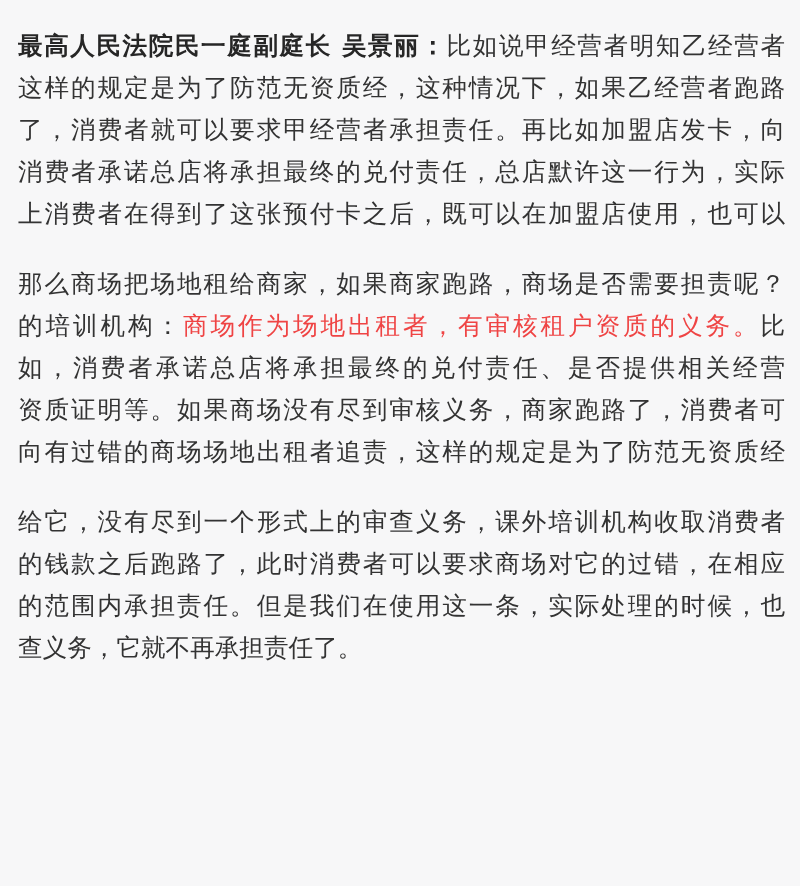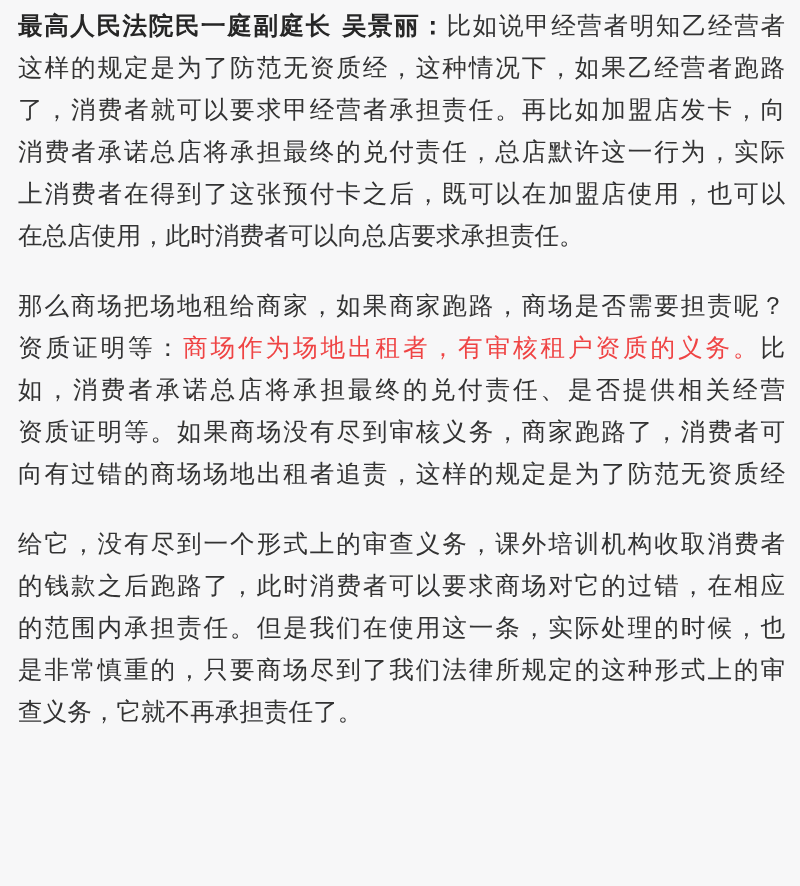--- a/index.html
+++ b/index.html
@@ -12,21 +12,21 @@
       height: 886px;
       overflow: hidden;
       font-family: "DejaVu Sans", "Liberation Sans", sans-serif;
       color: #333333;
     }
     .article {
       position: relative;
       width: 800px;
       height: 886px;
       box-sizing: border-box;
-      padding: 5px 15px 0 18px;
+      padding: 25px 15px 0 18px;
     }
     .para {
       margin: 0 0 28px 0;
       font-size: 24.6px;
       line-height: 42px;
       letter-spacing: 0px;
       text-align: justify;
       word-break: break-all;
     }
     .line {
@@ -52,32 +52,30 @@
 <body>
 
 <div class="article">
 
   <p class="para">
     <span class="line"><span class="speaker">最高人民法院民一庭副庭长 吴景丽：</span><span>比如说甲经营者明知乙经营者</span></span>
     <span class="line">这样的规定是为了防范无资质经，这种情况下，如果乙经营者跑路</span>
     <span class="line">了，消费者就可以要求甲经营者承担责任。再比如加盟店发卡，向</span>
     <span class="line">消费者承诺总店将承担最终的兑付责任，总店默许这一行为，实际</span>
     <span class="line">上消费者在得到了这张预付卡之后，既可以在加盟店使用，也可以</span>
-    <span class="line last">在总店使用，此时消费者可以向总店要求承担责任。</span>
   </p>
 
   <p class="para">
     <span class="line">那么商场把场地租给商家，如果商家跑路，商场是否需要担责呢？</span>
-    <span class="line"><span>资质证明等：</span><span class="emph">商场作为场地出租者，有审核租户资质的义务。</span><span>比</span></span>
+    <span class="line"><span>的培训机构：</span><span class="emph">商场作为场地出租者，有审核租户资质的义务。</span><span>比</span></span>
     <span class="line">如，消费者承诺总店将承担最终的兑付责任、是否提供相关经营</span>
     <span class="line">资质证明等。如果商场没有尽到审核义务，商家跑路了，消费者可</span>
     <span class="line">向有过错的商场场地出租者追责，这样的规定是为了防范无资质经</span>
   </p>
 
   <p class="para">
     <span class="line">给它，没有尽到一个形式上的审查义务，课外培训机构收取消费者</span>
     <span class="line">的钱款之后跑路了，此时消费者可以要求商场对它的过错，在相应</span>
     <span class="line">的范围内承担责任。但是我们在使用这一条，实际处理的时候，也</span>
-    <span class="line">是非常慎重的，只要商场尽到了我们法律所规定的这种形式上的审</span>
     <span class="line last">查义务，它就不再承担责任了。</span>
   </p>
 
 </div>
 
 </body></html>

